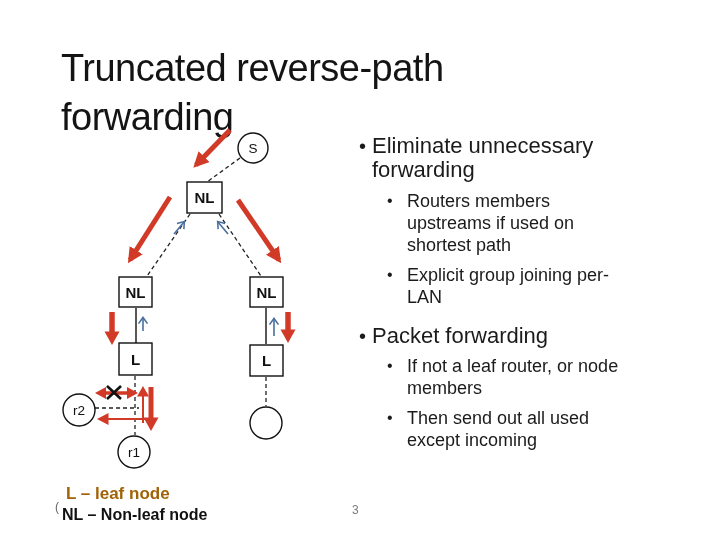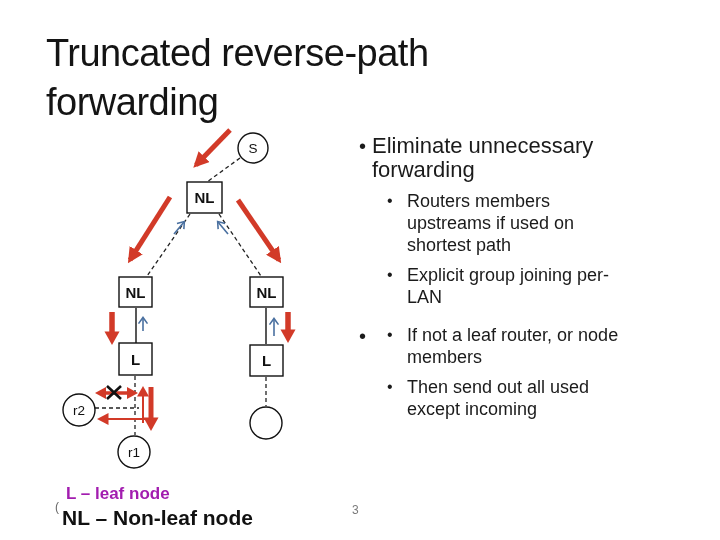--- a/index.html
+++ b/index.html
@@ -5,21 +5,21 @@
   html,body{margin:0;padding:0;}
   body{
     width:720px;height:540px;position:relative;overflow:hidden;
     background:#ffffff;
     font-family:"Liberation Sans", sans-serif;
     color:#161616;
   }
   .title{
     position:absolute;left:44px;top:27px;width:480px;
     font-size:38px;line-height:49px;font-weight:400;
-    color:#141414;letter-spacing:-0.5px;margin:2px;
+    color:#141414;letter-spacing:-0.5px;margin:17px;
   }
   .diagram-svg{position:absolute;left:0;top:0;width:720px;height:540px;}
   .content{
     position:absolute;left:346px;top:134px;width:370px;
   }
   .l1{
     position:relative;padding-left:26px;width:260px;
     font-size:22px;line-height:24px;color:#1b1b1b;
   }
   .l1 .dot{position:absolute;left:13px;top:0;font-size:20px;}
@@ -27,25 +27,25 @@
   .l2{
     position:relative;padding-left:61px;width:276px;box-sizing:content-box;
     font-size:18px;line-height:22px;color:#1b1b1b;margin-bottom:8px;
   }
   .l2 .txt{display:inline-block;max-width:230px;vertical-align:top;}
   .l2 .dot{position:absolute;left:41px;top:0;font-size:16px;}
   .l1.second{margin-top:16px;}
   .l2list.second{margin-top:7px;}
   .legend-line1{
     position:absolute;left:66px;top:484px;
-    font-size:17px;font-weight:700;color:#a21caf;
+    font-size:17px;font-weight:700;color:#a16207;
   }
   .legend-line2{
     position:absolute;left:62px;top:506px;
-    font-size:21px;font-weight:700;color:#111;
+    font-size:16px;font-weight:700;color:#111;
   }
   .footer-frag{
     position:absolute;left:55px;top:500px;
     font-size:12px;color:#666;
   }
   .page-num{
     position:absolute;left:352px;top:503px;
     font-size:12px;color:#7a7a7a;
   }
   .node-label{font-family:"Liberation Sans", sans-serif;font-weight:600;font-size:15px;fill:#111;}
@@ -162,21 +162,21 @@
   <div class="l2list">
     <div class="l2">
       <span class="dot">•</span><span class="txt">Routers members upstreams if used on shortest path</span>
     </div>
     <div class="l2">
       <span class="dot">•</span><span class="txt">Explicit group joining per-LAN</span>
     </div>
   </div>
 
   <div class="l1 second">
-    <span class="dot">•</span>
+    <span class="dot">•</span><span>Packet forwarding</span>
   </div>
   <div class="l2list second">
     <div class="l2">
       <span class="dot">•</span><span class="txt">If not a leaf router, or node members</span>
     </div>
     <div class="l2">
       <span class="dot">•</span><span class="txt">Then send out all used except incoming</span>
     </div>
   </div>
 </div>

